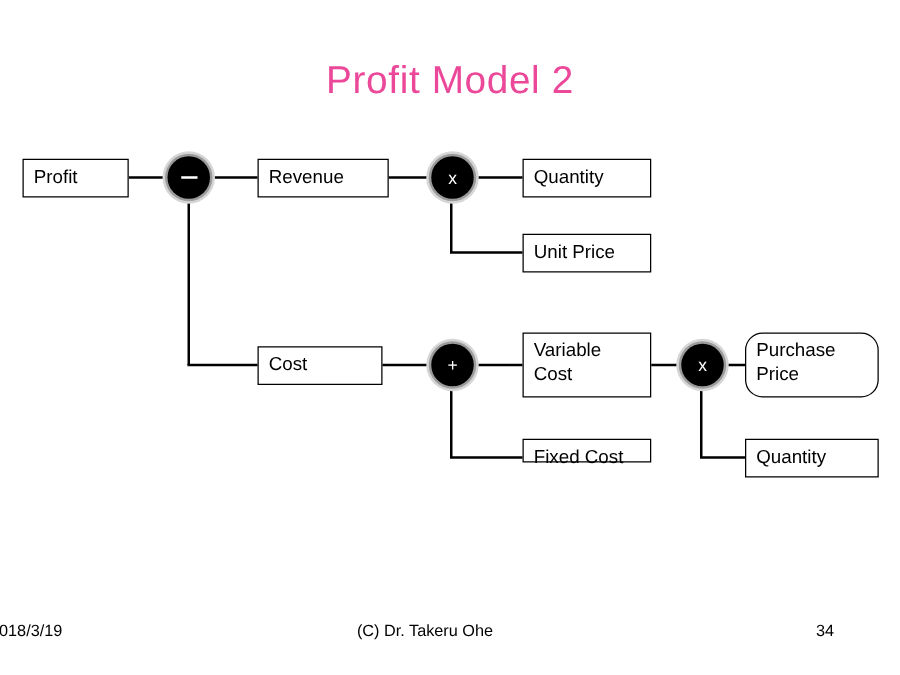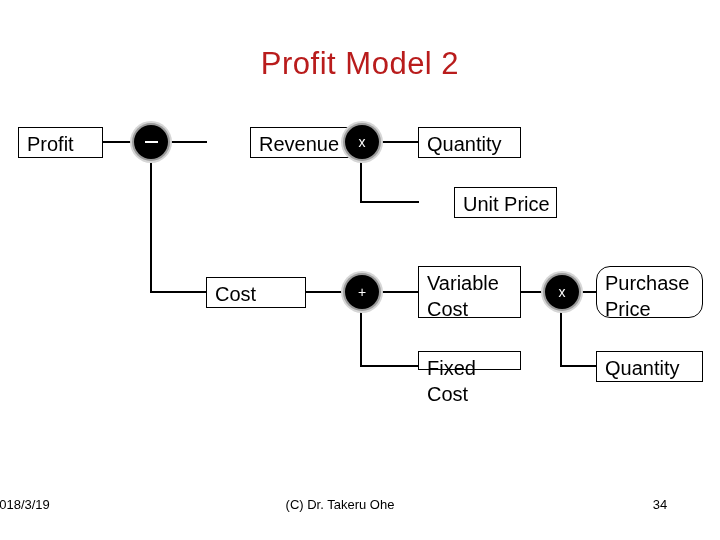--- a/index.html
+++ b/index.html
@@ -23,28 +23,28 @@
   }
   .title {
     position: absolute;
     left: 0;
     top: 46px;
     width: 720px;
     text-align: center;
     font-size: 31px;
     font-family: "Liberation Sans", sans-serif;
     letter-spacing: 0.5px;
-    color: #b91c1c;
+    color: #ec4899;
   }
   .box {
     position: absolute;
     box-sizing: border-box;
     border: 1px solid #000000;
     background: #ffffff;
-    font-size: 20px;
+    font-size: 15px;
     line-height: 1.28;
     padding: 4px 6px 0 8px;
     color: #000000;
     z-index: 3;
   }
   .node {
     position: absolute;
     box-sizing: border-box;
     width: 34px;
     height: 34px;
@@ -112,27 +112,27 @@
   <div class="line" style="left:520px; top:291px; width:28px; height:2px;"></div>
 
   <div class="line" style="left:576px; top:291px; width:21px; height:2px;"></div>
 
   <div class="line" style="left:560px; top:291px; width:2px; height:75px;"></div>
   <div class="line" style="left:560px; top:365px; width:37px; height:2px;"></div>
 
   <div class="box" style="left:18px; top:127px; width:85px; height:31px;">
     <span>Profit</span>
   </div>
-  <div class="box" style="left:206px; top:127px; width:105px; height:31px;margin-left:44px;">
+  <div class="box" style="left:206px; top:127px; width:105px; height:31px;">
     <span>Revenue</span>
   </div>
   <div class="box" style="left:418px; top:127px; width:103px; height:31px;">
     <span>Quantity</span>
   </div>
-  <div class="box" style="left:418px; top:187px; width:103px; height:31px;margin-left:36px;">
+  <div class="box" style="left:418px; top:187px; width:103px; height:31px;">
     <span>Unit Price</span>
   </div>
   <div class="box" style="left:418px; top:266px; width:103px; height:52px;">
     <span>Variable Cost</span>
   </div>
   <div class="box" style="left:206px; top:277px; width:100px; height:31px;">
     <span>Cost</span>
   </div>
   <div class="box" style="left:418px; top:351px; width:103px; height:19px;">
     <span>Fixed Cost</span>

